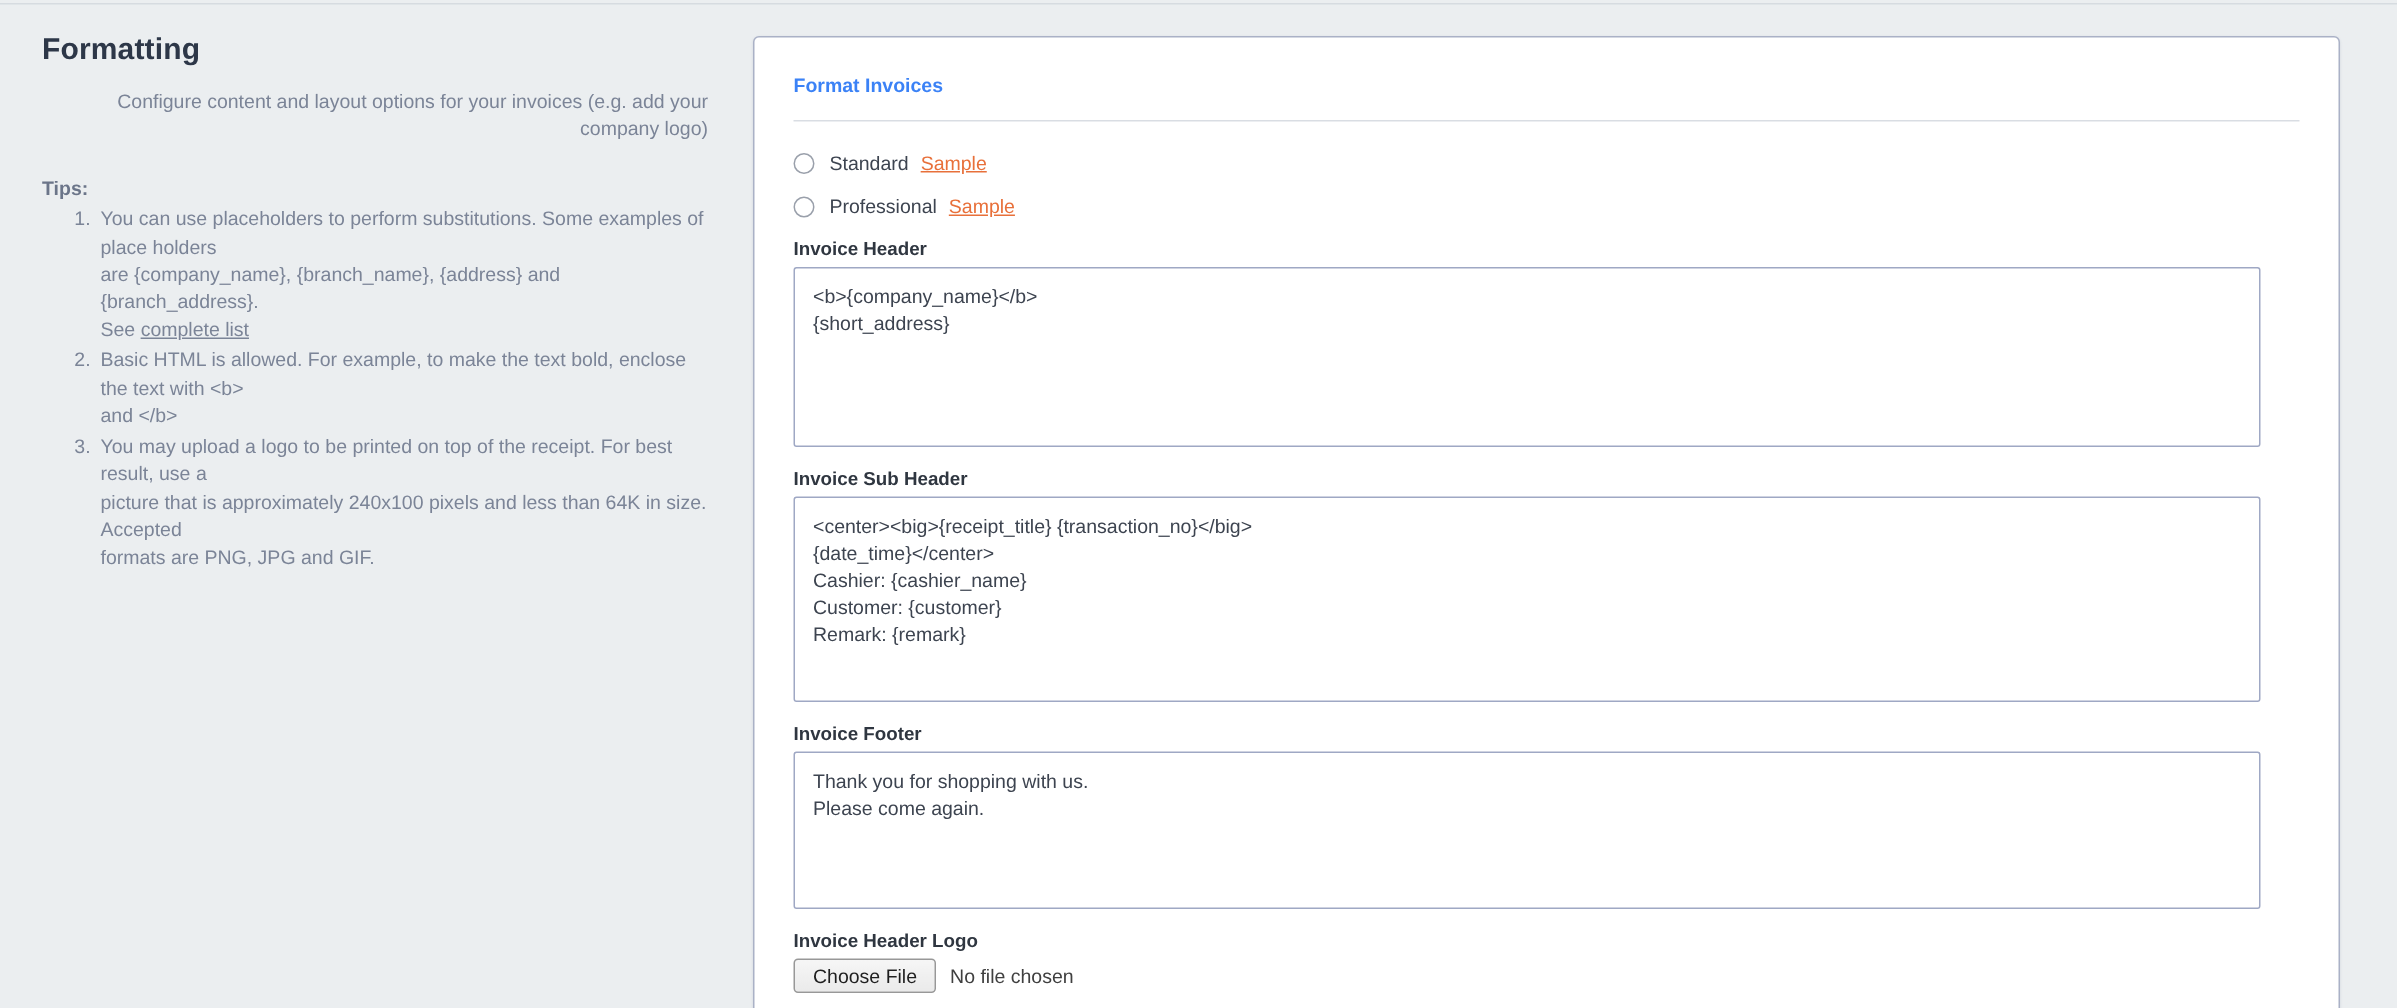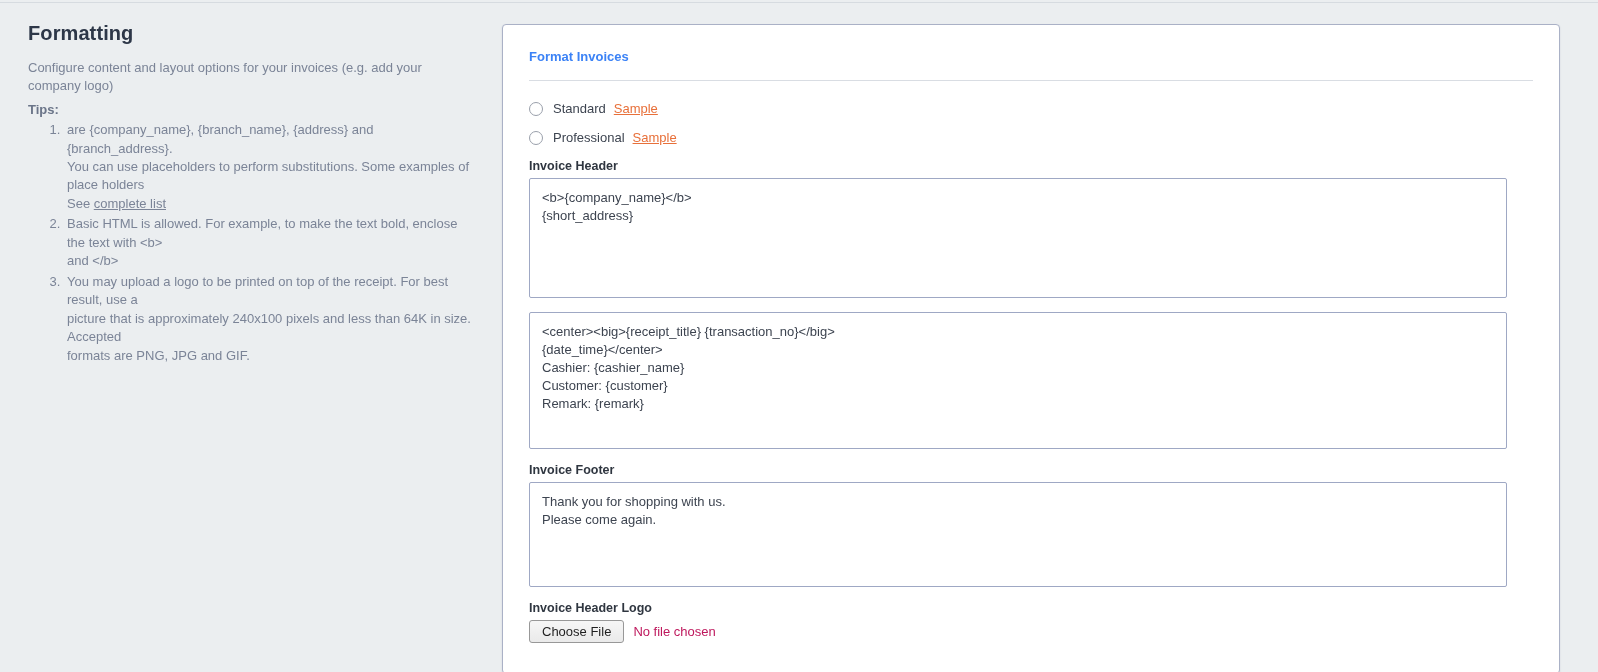--- a/index.html
+++ b/index.html
@@ -43,22 +43,23 @@
   .page-title {
     font-size: 20px;
     font-weight: bold;
     color: #2d3748;
     margin: 0 0 14px 0;
     letter-spacing: 0.1px;
   }
   .page-subtitle {
     font-size: 13px;
     color: #7b8497;
-    margin: 0 0 8px 0;
+    margin: 0 0 24px 0;
     line-height: 1.35;
+    text-align: right;
   }
   .tips-label {
     font-size: 13px;
     font-weight: bold;
     color: #6b7589;
     margin: 0 0 4px 0;
   }
   ol.tips-list {
     margin: 0;
     padding-left: 36px;
@@ -175,41 +176,41 @@
     font-size: 13px;
     color: #1f1f1f;
     background: linear-gradient(#f6f6f6, #eaeaea);
     border: 1px solid #989898;
     border-radius: 3px;
     padding: 3px 12px;
     cursor: pointer;
   }
   .no-file-text {
     font-size: 13px;
-    color: #be185d;
+    color: #404040;
     margin-left: 9px;
   }
 </style>
 </head>
 <body>
 
 <div id="top-rule"></div>
 
 <div id="page">
 
   <div class="left-panel">
     <h1 class="page-title">Formatting</h1>
     <p class="page-subtitle">Configure content and layout options for your invoices (e.g. add your company logo)</p>
 
     <p class="tips-label">Tips:</p>
 
     <ol class="tips-list">
       <li>
+        <span class="tip-line">You can use placeholders to perform substitutions. Some examples of place holders</span>
         <span class="tip-line">are {company_name}, {branch_name}, {address} and {branch_address}.</span>
-        <span class="tip-line">You can use placeholders to perform substitutions. Some examples of place holders</span>
         <span class="tip-line"><span>See </span><a class="inline-link" href="#">complete list</a></span>
       </li>
       <li>
         <span class="tip-line">Basic HTML is allowed. For example, to make the text bold, enclose the text with &lt;b&gt;</span>
         <span class="tip-line">and &lt;/b&gt;</span>
       </li>
       <li>
         <span class="tip-line">You may upload a logo to be printed on top of the receipt. For best result, use a</span>
         <span class="tip-line">picture that is approximately 240x100 pixels and less than 64K in size. Accepted</span>
         <span class="tip-line">formats are PNG, JPG and GIF.</span>
@@ -232,20 +233,21 @@
       <div class="radio-row">
         <span class="radio-dot"></span>
         <span class="radio-label">Professional</span>
         <a class="sample-link" href="#">Sample</a>
       </div>
 
       <div class="field-label">Invoice Header</div>
       <textarea class="ta ta-header" spellcheck="false" style="">&lt;b&gt;{company_name}&lt;/b&gt;
 {short_address}</textarea>
 
+      <div class="field-label">Invoice Sub Header</div>
       <textarea class="ta ta-sub" spellcheck="false" style="">&lt;center&gt;&lt;big&gt;{receipt_title} {transaction_no}&lt;/big&gt;
 {date_time}&lt;/center&gt;
 Cashier: {cashier_name}
 Customer: {customer}
 Remark: {remark}</textarea>
 
       <div class="field-label">Invoice Footer</div>
       <textarea class="ta ta-footer" spellcheck="false" style="">Thank you for shopping with us.
 Please come again.</textarea>
 

